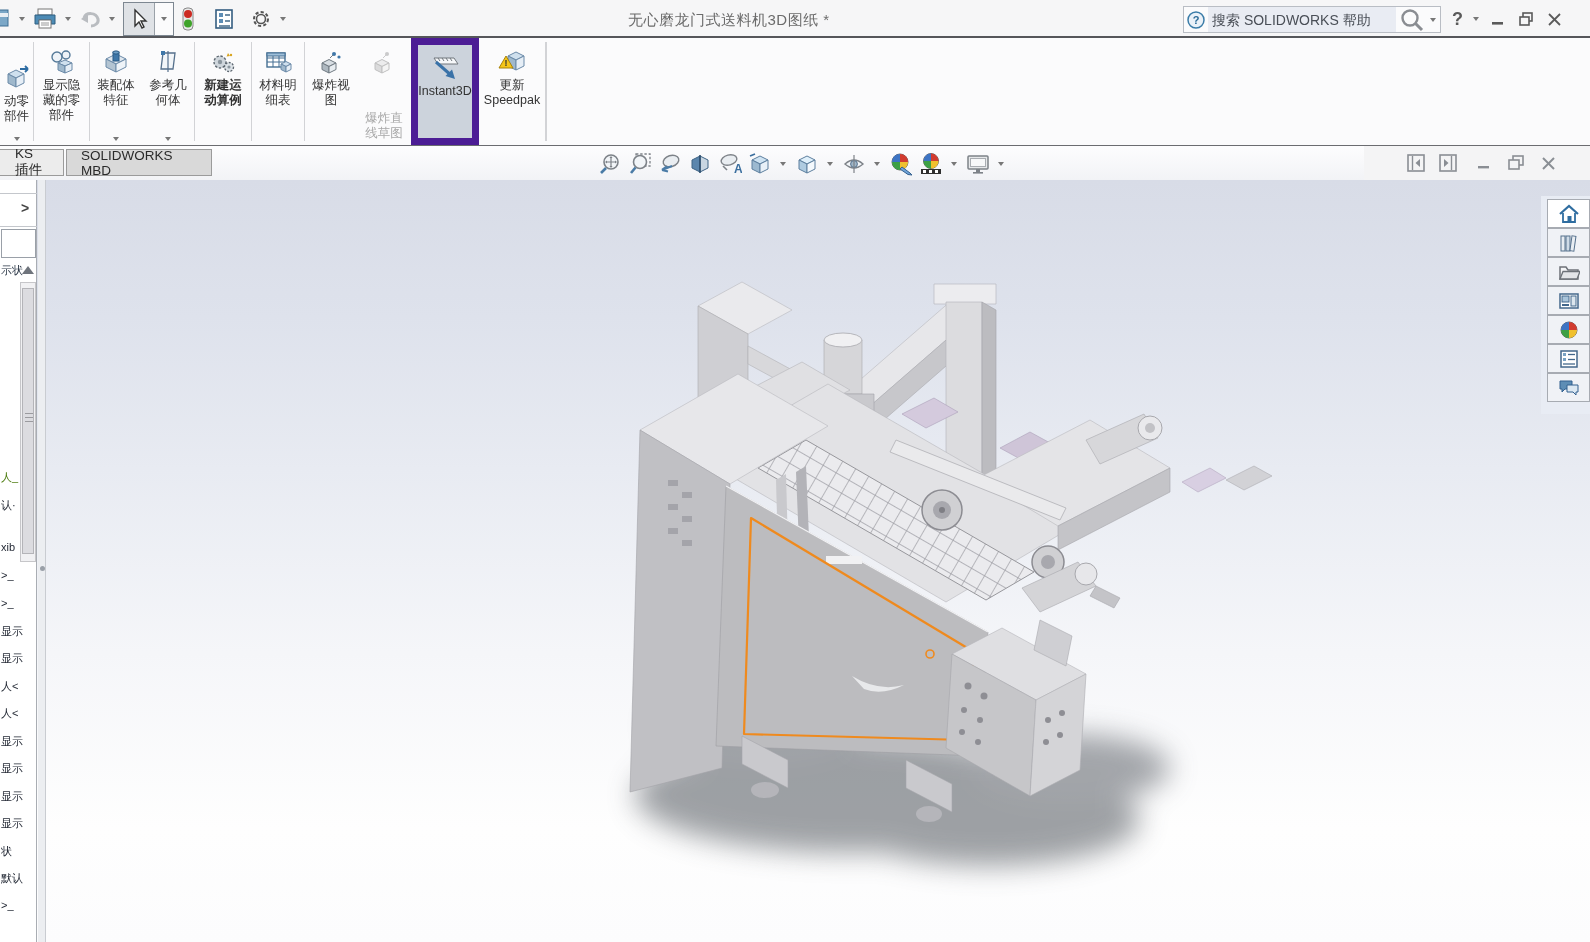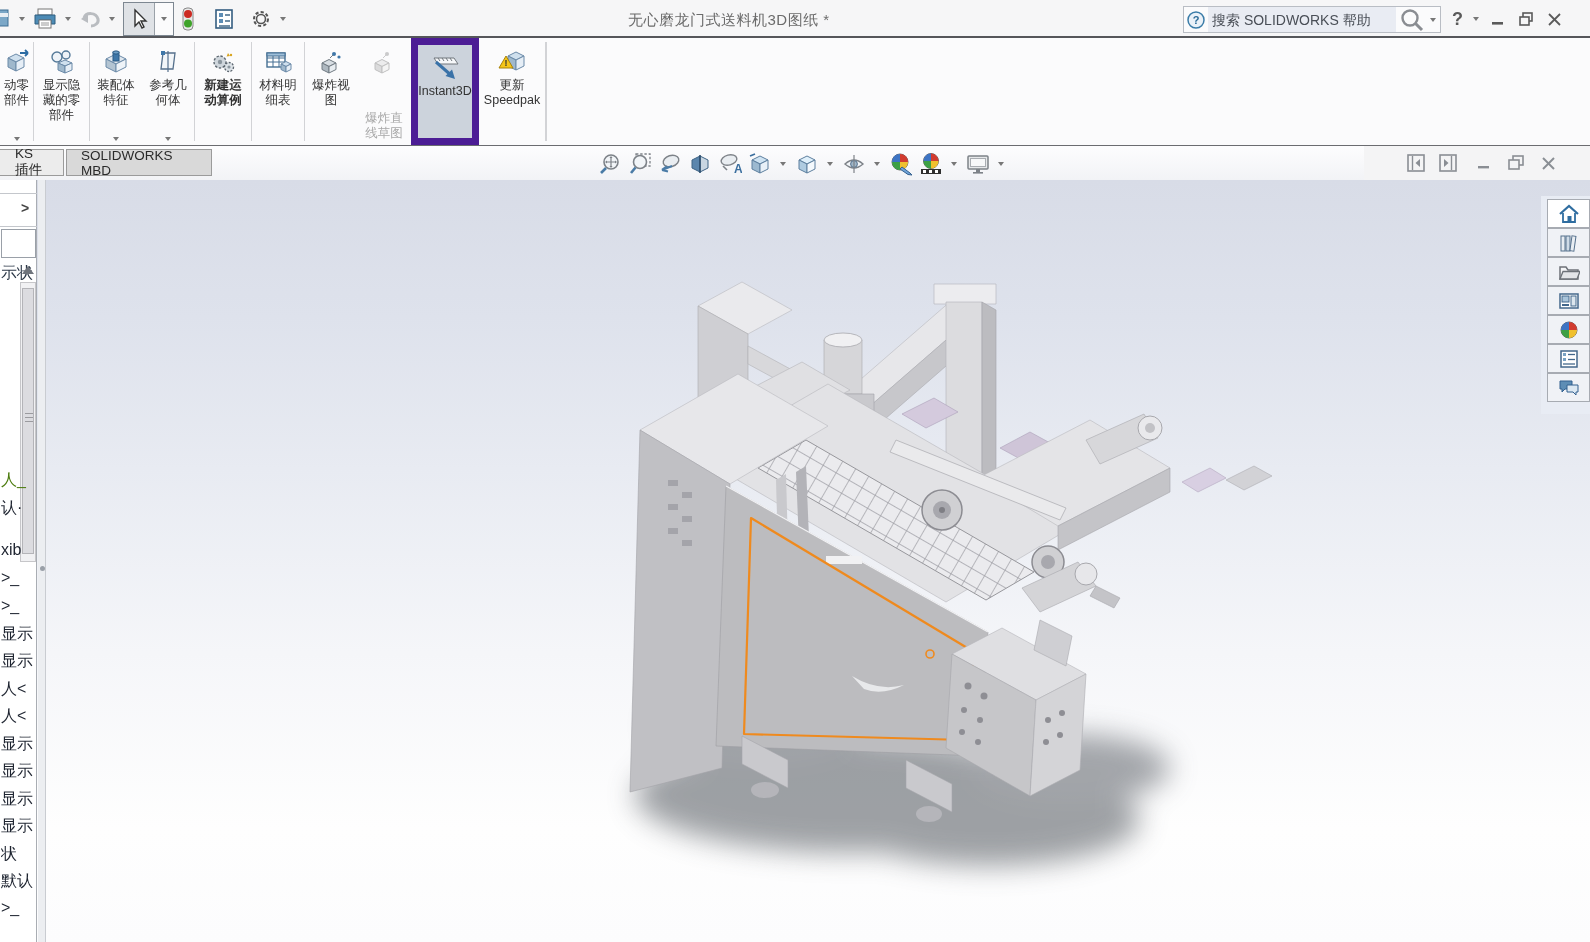--- a/index.html
+++ b/index.html
@@ -35,21 +35,21 @@
     border-bottom:1px solid #6b6c70; display:flex; align-items:stretch; }
   .rb-sep { width:1px; background:#d2d3d6; margin:4px 0; }
   .rb-btn { display:flex; flex-direction:column; align-items:center; padding:8px 2px 4px 2px;
     color:#333; font-size:12.5px; line-height:15px; text-align:center; }
   .rb-btn .ric { height:32px; display:flex; align-items:center; justify-content:center; }
   .rb-btn .lbl { display:flex; flex-direction:column; }
   .rb-btn .caret { margin-top:auto; }
   .rb-btn.disabled { color:#a8a8a8;justify-content:space-between; }
   .rb-btn.disabled svg { opacity:.45; filter:grayscale(1); }
   .rb-btn.active { background:#ccd3dc; border:7px solid #4c1d95; padding-top:7px; }
-  .rb-btn.clipped { overflow:hidden; }
+  .rb-btn.clipped { overflow:hidden;margin-top:16px; }
 
   
   .tabrow { position:absolute; left:0; top:146px; width:1364px; height:34px;
     background:linear-gradient(180deg,#fdfdfe 0%,#f2f3f6 100%); }
   .cm-tab { position:absolute; top:3px; height:27px; display:flex; align-items:center; justify-content:center;
     border:1px solid #9b9b9b; background:#d9d9d9; color:#2a2a2a; font-size:13.5px; padding:0 14px; }
   .cm-tab.first { left:-14px; width:78px; background:#ececec; }
   .cm-tab.mbd { left:66px; width:146px; }
 
   
@@ -69,21 +69,21 @@
     border-right:1px solid #a9adb3; }
   .splitter { position:absolute; left:38px; top:180px; width:8px; height:762px; background:#eceef1;
     border-right:1px solid #c9ccd1; }
   .split-dot { position:absolute; left:40px; top:566px; width:5px; height:5px; border-radius:50%;
     background:#9aa0a8; }
   .expand-btn { position:absolute; left:16px; top:198px; width:18px; height:20px; color:#444;
     font-size:14px; font-weight:bold; display:flex; align-items:center; justify-content:center; }
   .filterbox { position:absolute; left:1px; top:229px; width:35px; height:29px; background:#fff;
     border:1px solid #9aa0a8; }
   .frag { position:absolute; left:1px; width:34px; overflow:hidden; white-space:nowrap;
-    font-size:16px; color:#1e2430; }
+    font-size:11px; color:#1e2430; }
   .frag.olive { color:#4d7c0f; }
   .vscroll { position:absolute; left:20px; top:282px; width:16px; height:280px; background:#f1f1f3;
     border:1px solid #c6c6c9; }
   .vthumb { position:absolute; left:1px; top:5px; width:12px; height:266px; background:#dcdce0;
     border:1px solid #b4b4b8; }
   .vthumb .grip { position:absolute; left:2px; width:8px; height:1px; background:#9b9b9f; }
   .scroll-up { position:absolute; left:22px; top:266px; width:0; height:0;
     border-left:6px solid transparent; border-right:6px solid transparent; border-bottom:8px solid #6f747c; }
 
   

